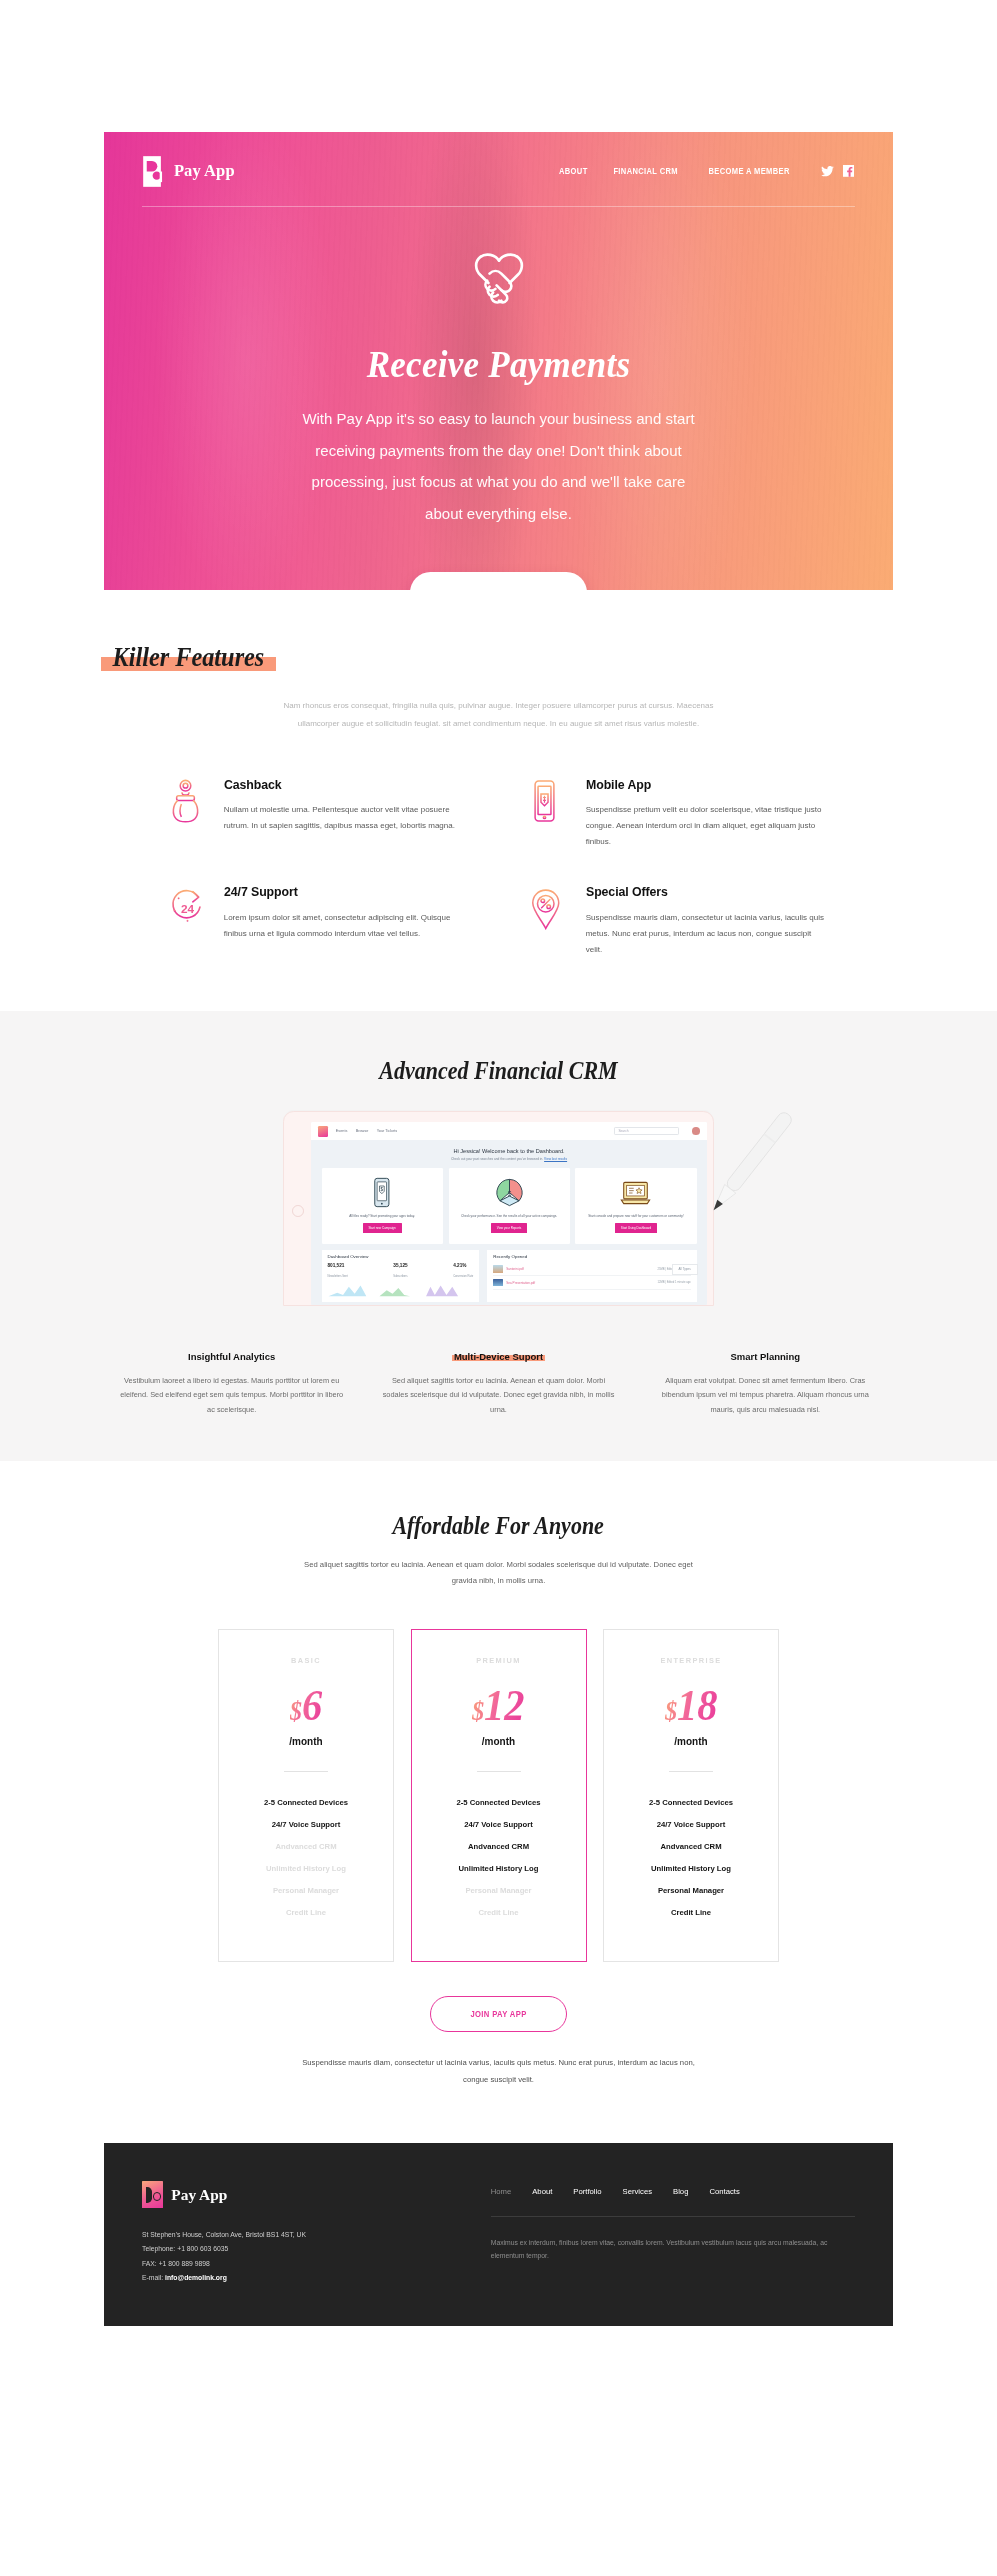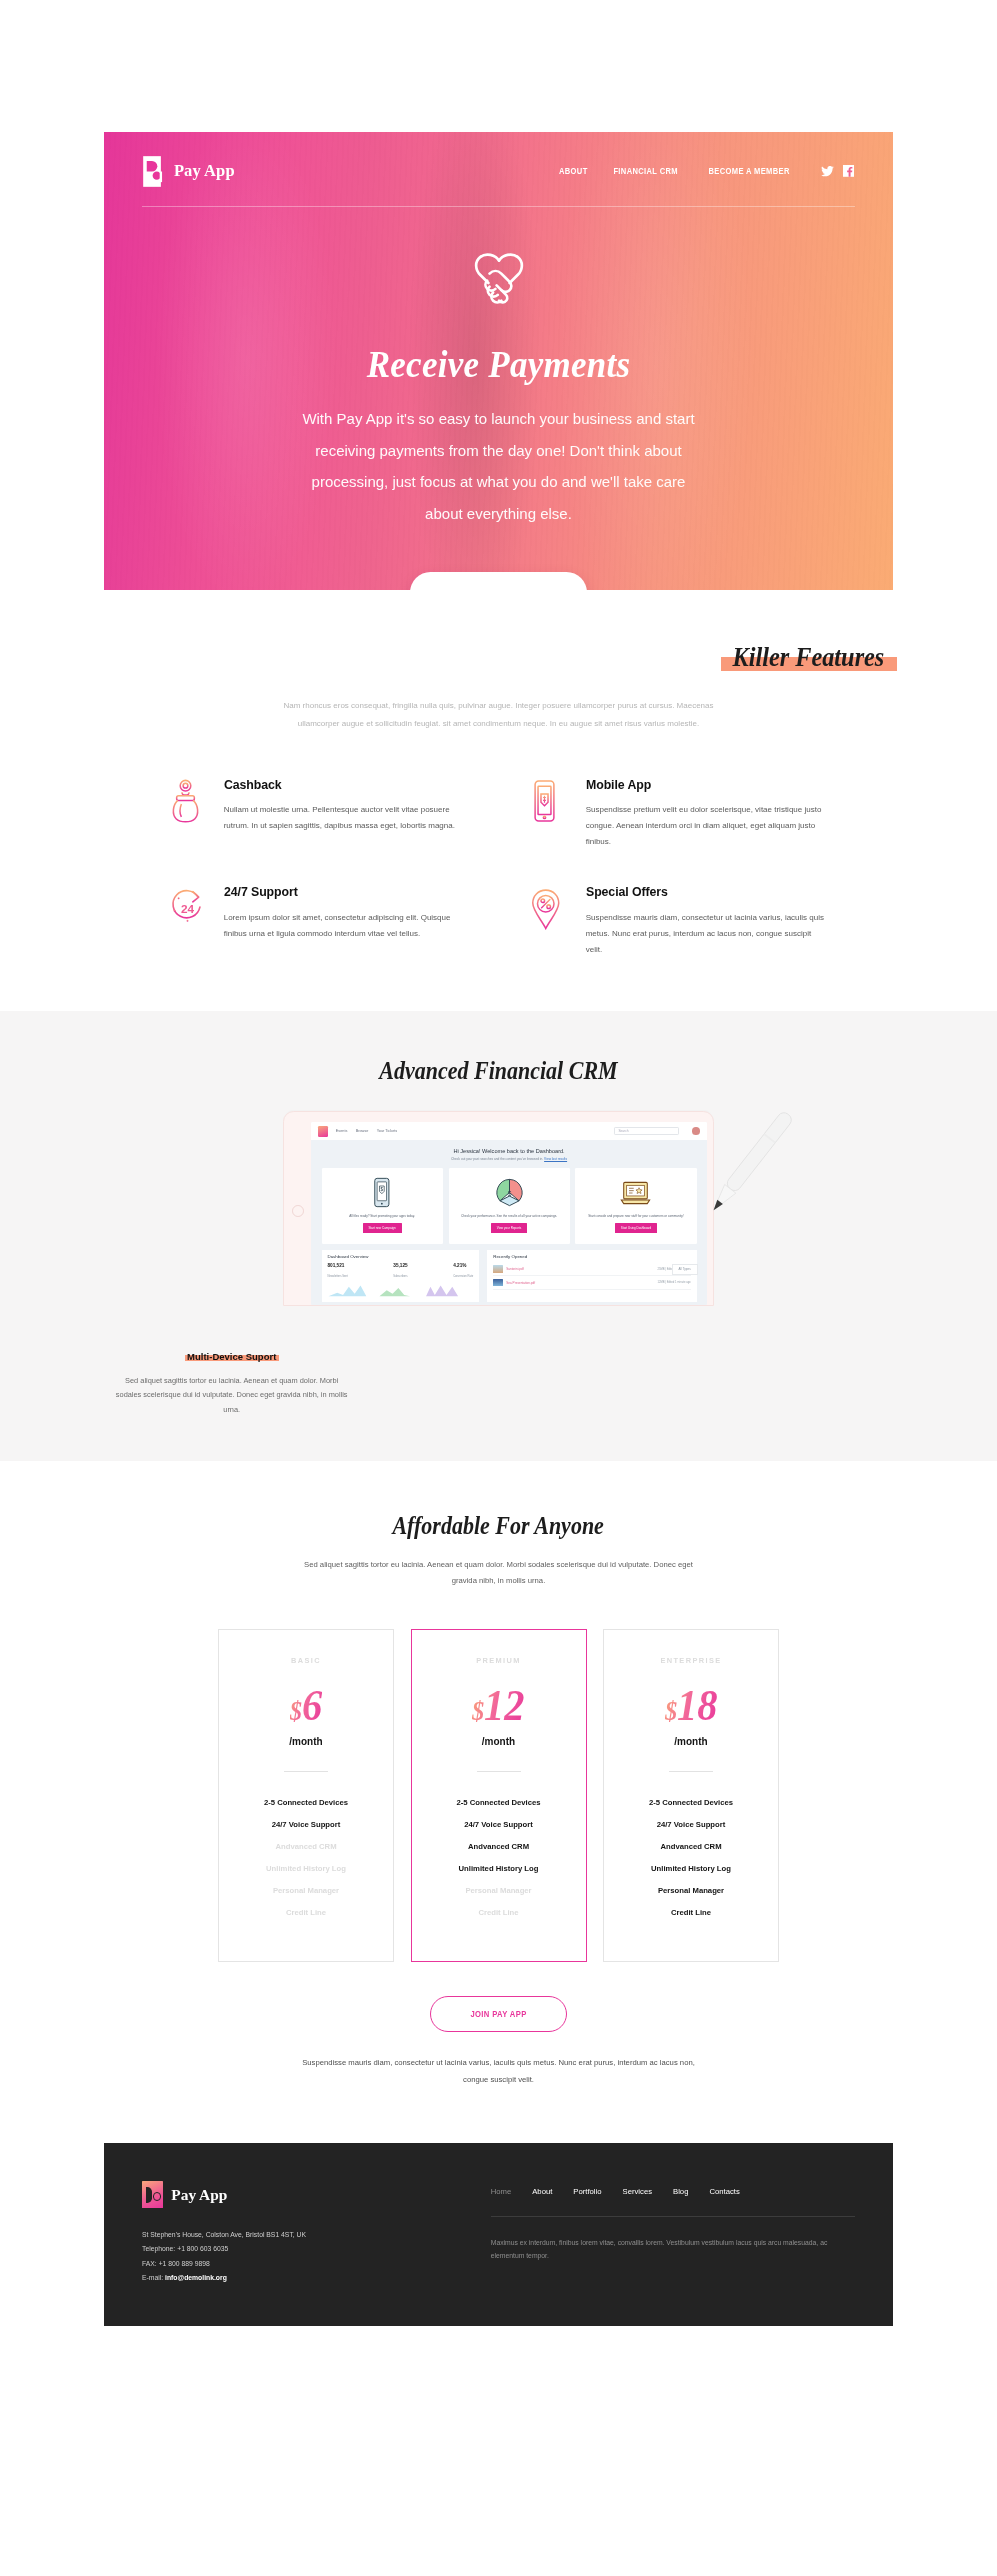--- a/index.html
+++ b/index.html
@@ -68,21 +68,21 @@
     border:none; border-radius:23.6px; padding:15.4px 0; width:177px; margin:0 27px; cursor:pointer;
     box-shadow:0 4.7px 13px rgba(140,20,80,.18);
   }
   .cta-white span { display:inline-block; transform: scaleX(.9); }
   .dots { display:flex; gap:7px; justify-content:center; margin-top:39px; }
   .dot { width:6.5px; height:6.5px; border-radius:50%; border:1.2px solid #fff; cursor:pointer; }
   .dot.on { background:#fff; }
 
   
   .features { padding: 52px 104px 0; }
-  .sec-title-wrap { text-align:right; position:relative; }
+  .sec-title-wrap { text-align:left; position:relative; }
   .sec-title-hl { position:relative; display:inline-block; }
   .sec-title-hl .hl {
     position:absolute; left:-3.5px; right:-3.5px; bottom:2.4px; height:14px; background:#f99a7a; z-index:0;
   }
   .sec-title {
     position:relative; z-index:1; font-family:"Liberation Serif", serif; font-style:italic; font-weight:bold;
     font-size:27px; color:#1d1d1d; transform: scaleX(.9); display:inline-block;
   }
   .sec-lead { text-align:center; color:#b6b6b6; font-size:8px; line-height:2.25; max-width:449px; margin:23.6px auto 0; }
 
@@ -493,24 +493,36 @@
             <path d="M86 178 L92 196 L98 178 Z" fill="#3a3a3a"></path>
             <rect x="80" y="40" width="24" height="3" fill="#ededed"></rect>
           </g>
         </svg>
       </div>
     </div>
 
     <div class="crm-cols">
       <div class="crm-col">
         <h4>
+          <span class="tx">Insightful Analytics</span>
+        </h4>
+        <p>Vestibulum laoreet a libero id egestas. Mauris porttitor ut lorem eu eleifend. Sed eleifend eget sem quis tempus. Morbi porttitor in libero ac scelerisque.</p>
+      </div>
+      <div class="crm-col">
+        <h4>
           <span class="hl2"></span>
           <span class="tx">Multi-Device Suport</span>
         </h4>
         <p>Sed aliquet sagittis tortor eu lacinia. Aenean et quam dolor. Morbi sodales scelerisque dui id vulputate. Donec eget gravida nibh, in mollis urna.</p>
+      </div>
+      <div class="crm-col">
+        <h4>
+          <span class="tx">Smart Planning</span>
+        </h4>
+        <p>Aliquam erat volutpat. Donec sit amet fermentum libero. Cras bibendum ipsum vel mi tempus pharetra. Aliquam rhoncus urna mauris, quis arcu malesuada nisl.</p>
       </div>
     </div>
   </section>
 
   <section class="pricing">
     <div style="text-align:center">
       <h2 class="pr-title">Affordable For Anyone</h2>
     </div>
     <p class="pr-lead">Sed aliquet sagittis tortor eu lacinia. Aenean et quam dolor. Morbi sodales scelerisque dui id vulputate. Donec eget gravida nibh, in mollis urna.</p>
 

